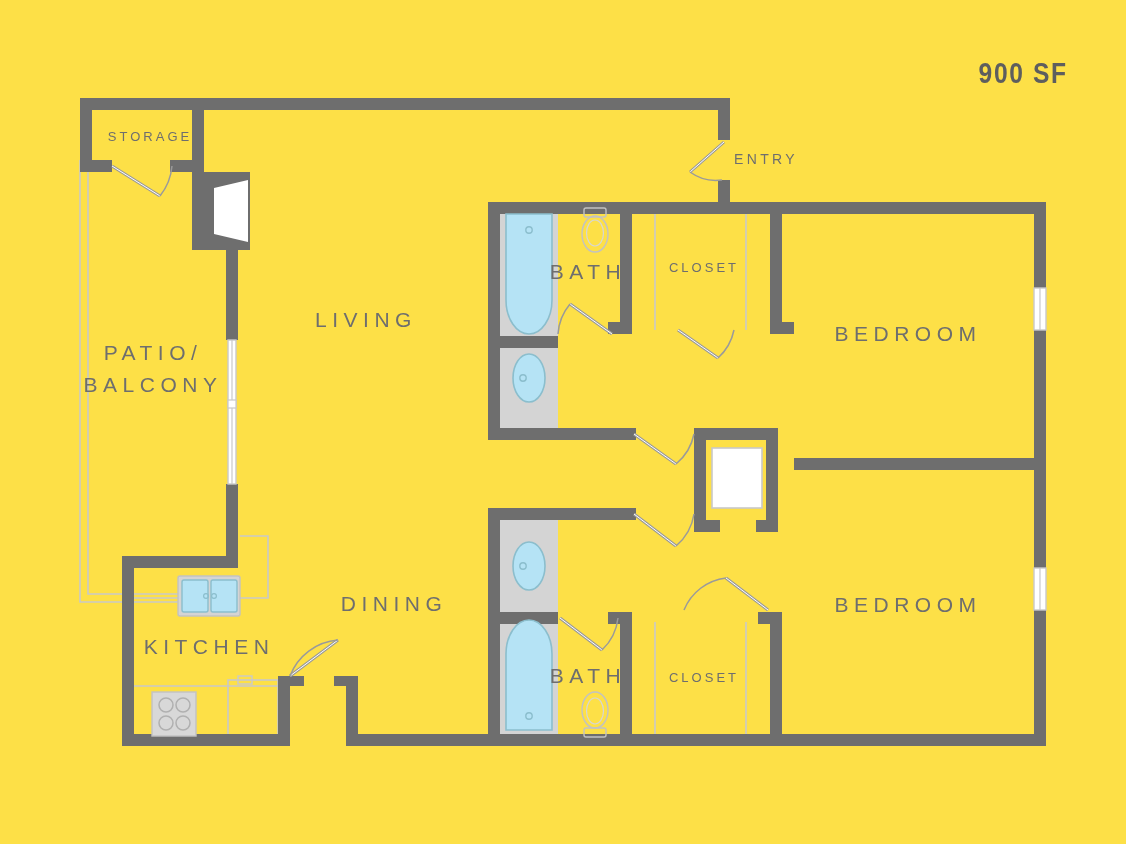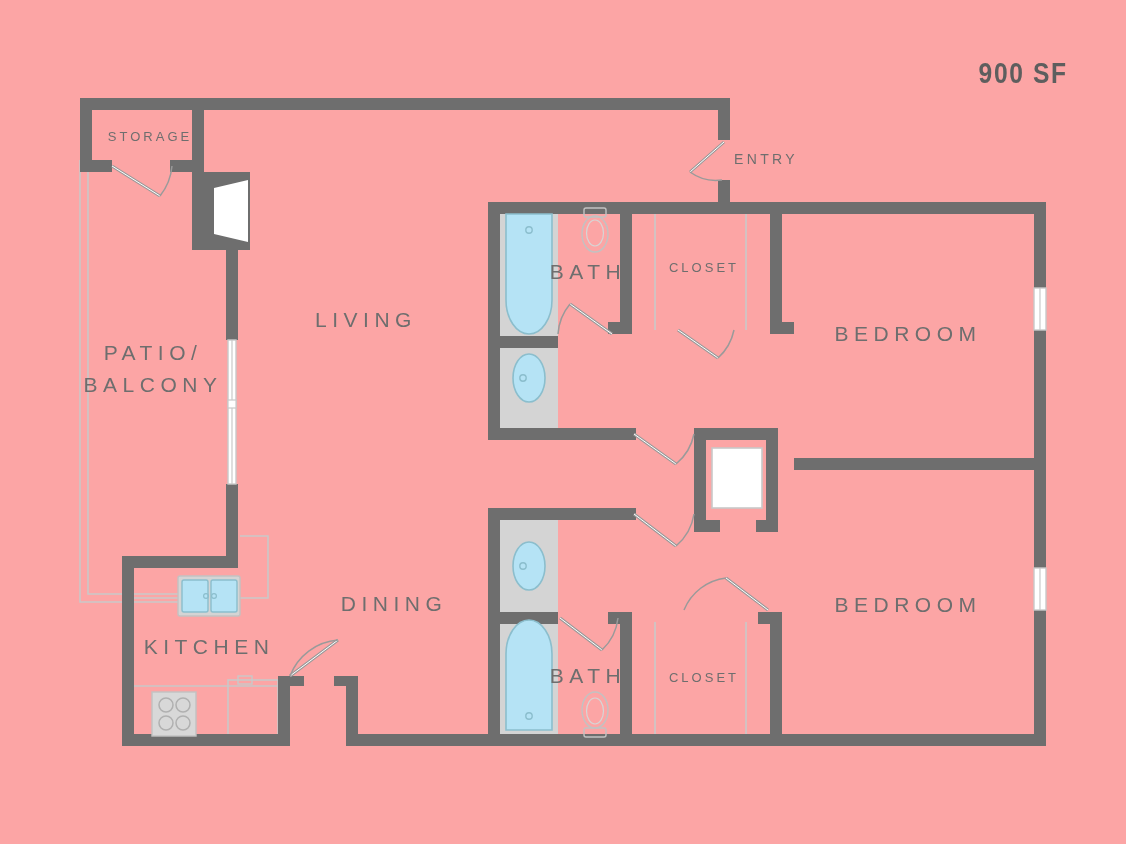--- a/index.html
+++ b/index.html
@@ -10,21 +10,21 @@
   body {
     width: 1126px;
     height: 844px;
     font-family: "Liberation Sans", sans-serif;
     overflow: hidden;
   }
   #plan-root {
     position: relative;
     width: 1126px;
     height: 844px;
-    background: #fca5a5;
+    background: #fde047;
   }
   #area-badge {
     position: absolute;
     right: 58px;
     top: 56px;
     font-family: "Liberation Sans", sans-serif;
     font-size: 30px;
     font-weight: bold;
     letter-spacing: 2px;
     color: #5e5e5e;

